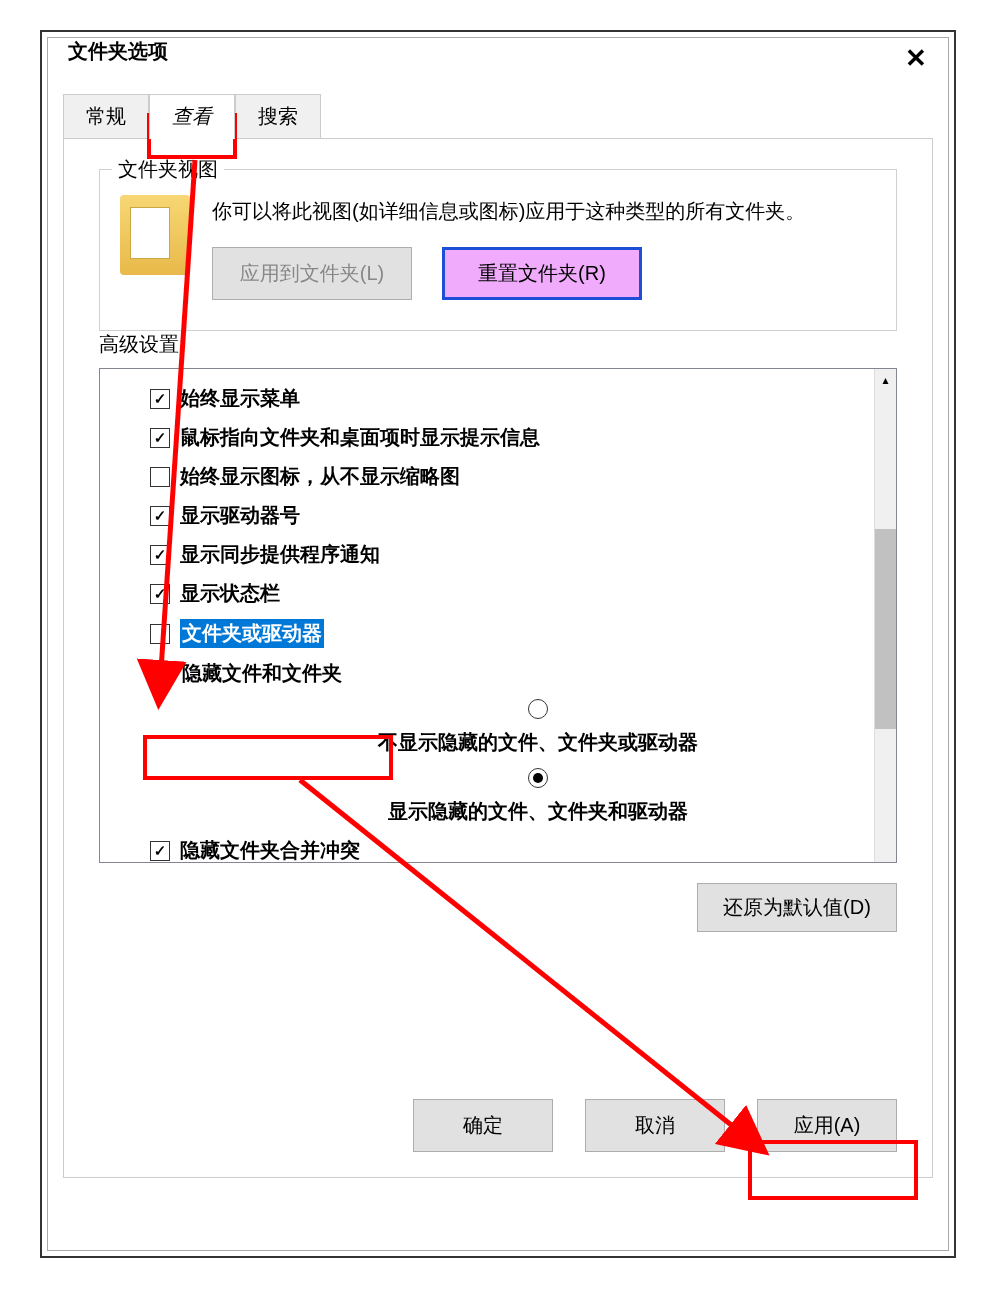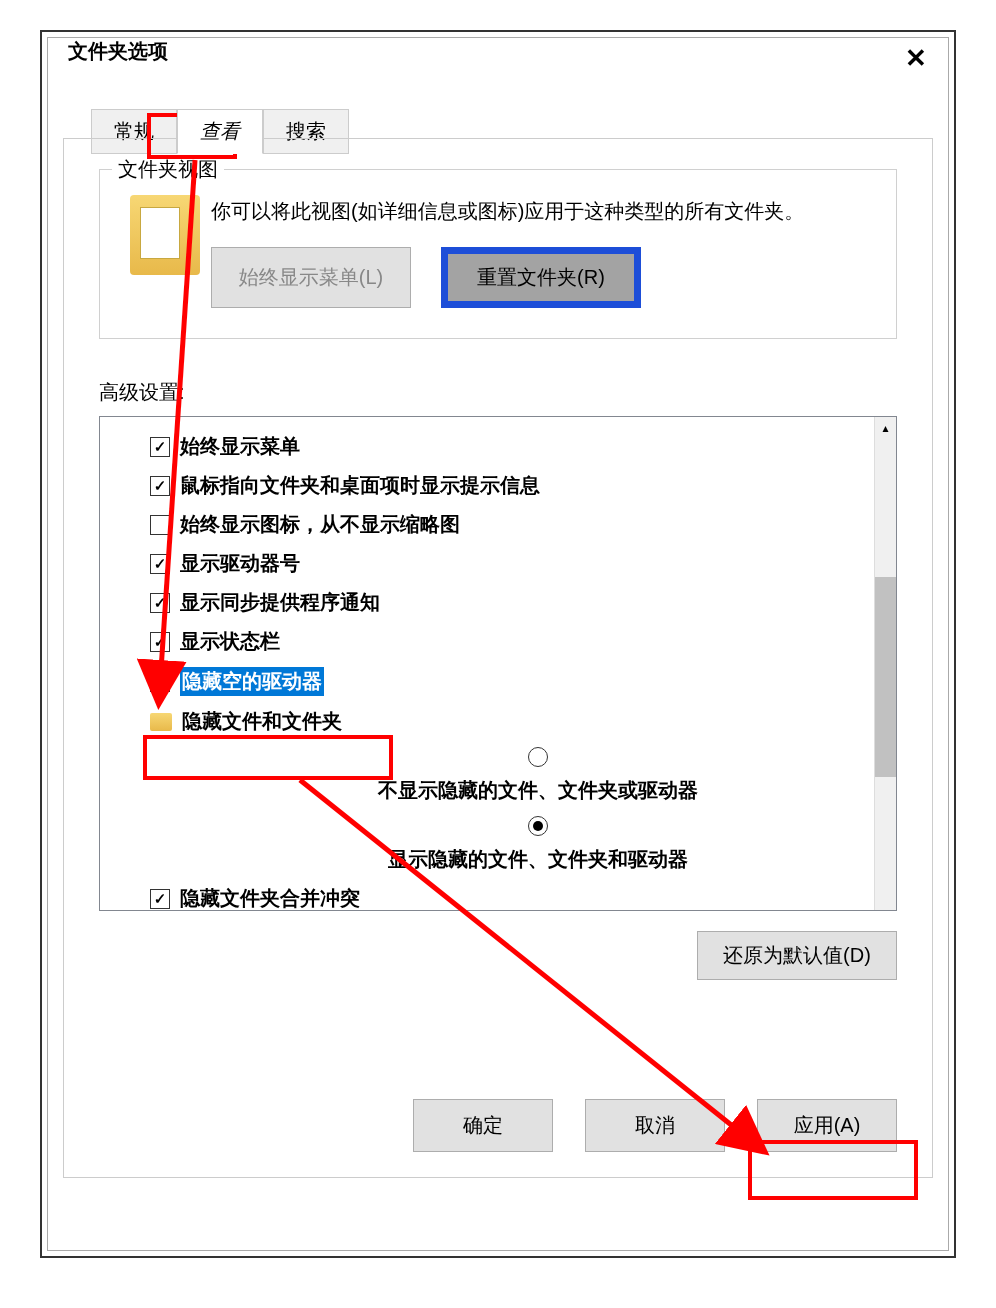--- a/index.html
+++ b/index.html
@@ -47,22 +47,21 @@
       justify-content: center;
       font-size: 26px;
       cursor: pointer;
     }
     .tab-area {
       padding: 5px 15px 0 15px;
     }
     .tabs {
       display: flex;
       position: relative;
-      top: 16px;
-      margin-left: 28px;
+      top: 1px;
     }
     .tab {
       padding: 8px 22px;
       border: 1px solid #ccc;
       background: #f0f0f0;
       font-size: 20px;
       cursor: pointer;
       margin-right: 0;
     }
     .tab.active {
@@ -73,35 +72,34 @@
       font-style: italic;
     }
     .tab-content {
       border: 1px solid #ccc;
       padding: 30px 35px 25px 35px;
       min-height: 1040px;
       position: relative;
     }
     .fieldset {
       border: 1px solid #d0d0d0;
-      padding: 25px 20px 30px 30px;
-      position: relative;
-      margin-bottom: 40px;
+      padding: 25px 20px 30px 20px;
+      position: relative;
     }
     .fieldset-legend {
       position: absolute;
       top: -14px;
       left: 12px;
       background: #fff;
       padding: 0 6px;
       font-size: 20px;
     }
     .folder-view-content {
       display: flex;
-      gap: 11px;
+      gap: 22px;
     }
     .folder-icon {
       width: 70px;
       height: 80px;
       background: linear-gradient(#f7d774, #e8b94a);
       border-radius: 4px;
       position: relative;
       flex-shrink: 0;
     }
     .folder-icon::before {
@@ -133,22 +131,22 @@
       border: 1px solid #adadad;
       cursor: pointer;
       min-width: 200px;
       text-align: center;
     }
     .btn.disabled {
       color: #888;
       cursor: default;
     }
     .btn.blue-border {
-      border: 7px solid #1d4ed8;
-      background: #a3a3a3;
+      border: 3px solid #1d4ed8;
+      background: #f0abfc;
     }
     .adv-label {
       font-size: 20px;
       margin-bottom: 10px;
     }
     .tree-box {
       border: 1px solid #828790;
       height: 495px;
       overflow: hidden;
       position: relative;
@@ -291,21 +289,21 @@
       </div>
 
       <div class="tab-content">
         <div class="fieldset">
           <span class="fieldset-legend">文件夹视图</span>
           <div class="folder-view-content">
             <div class="folder-icon"></div>
             <div class="folder-text-area">
               <div class="folder-desc">你可以将此视图(如详细信息或图标)应用于这种类型的所有文件夹。</div>
               <div class="folder-buttons">
-                <button class="btn disabled">始终显示菜单(L)</button>
+                <button class="btn disabled">应用到文件夹(L)</button>
                 <button class="btn blue-border">重置文件夹(R)</button>
               </div>
             </div>
           </div>
         </div>
 
         <div class="adv-label">高级设置:</div>
 
         <div class="tree-box">
           <div class="tree-content" id="tree-content">
@@ -328,21 +326,21 @@
               <div class="tree-item">
                 <span class="checkbox checked"></span>
                 <span>显示同步提供程序通知</span>
               </div>
               <div class="tree-item">
                 <span class="checkbox checked"></span>
                 <span>显示状态栏</span>
               </div>
               <div class="tree-item">
                 <span class="checkbox"></span>
-                <span class="selected-text">隐藏空的驱动器</span>
+                <span class="selected-text">文件夹或驱动器</span>
               </div>
               <div class="tree-item">
                 <span class="folder-small-icon"></span>
                 <span>隐藏文件和文件夹</span>
               </div>
               <div class="tree-item indent1">
                 <span class="radio"></span>
                 <span>不显示隐藏的文件、文件夹或驱动器</span>
               </div>
               <div class="tree-item indent1">

